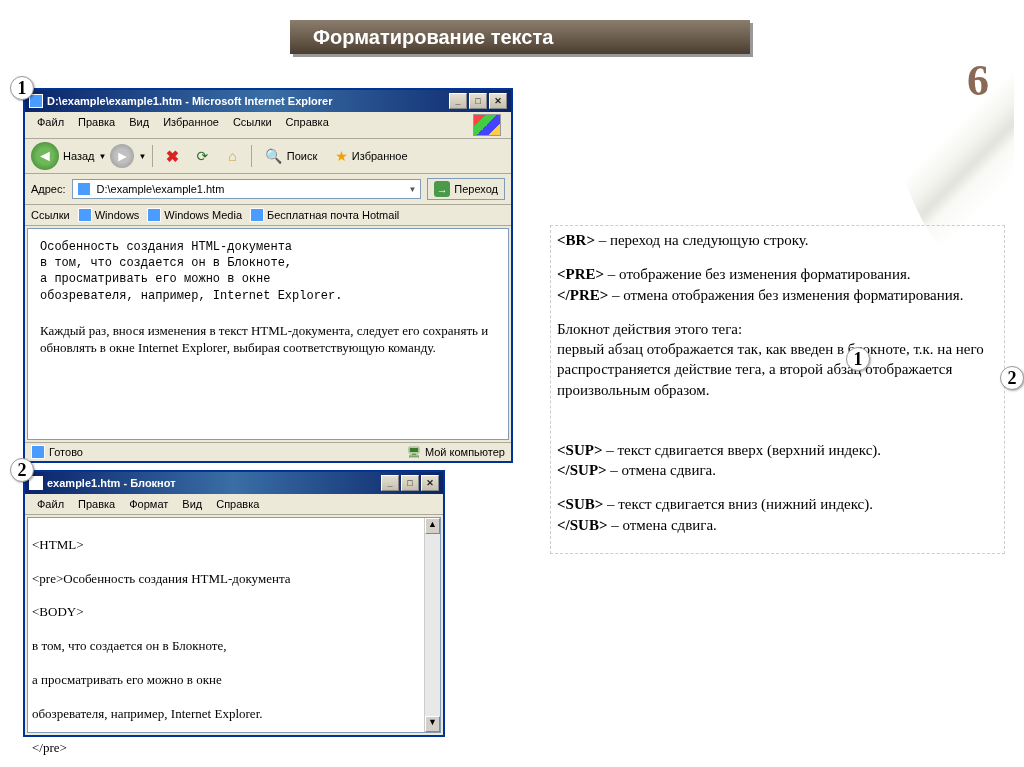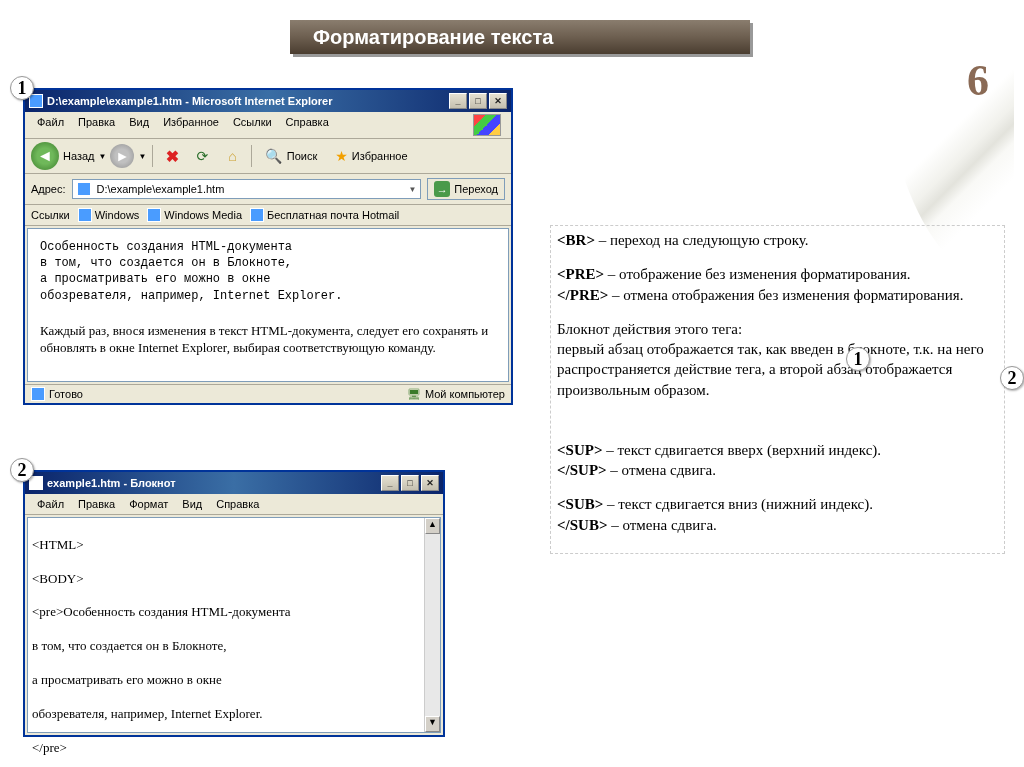--- a/index.html
+++ b/index.html
@@ -198,21 +198,21 @@
     border-bottom: 1px solid #aca899;
   }
   .linksbar .link-item { display: flex; align-items: center; gap: 3px; }
   .link-icon { width:14px; height:14px; background:#4a9cff; border:1px solid #fff; }
   
   .ie-content {
     background: #fff;
     border: 1px solid #7f9db9;
     margin: 2px;
     padding: 10px 12px;
-    height: 154px;
+    height: 212px;
     overflow: auto;
     font-family: "Times New Roman", serif;
     font-size: 13px;
     line-height: 1.35;
   }
   .ie-content pre {
     font-family: "Courier New", monospace;
     font-size: 12px;
     margin: 0 0 18px 0;
     white-space: pre;
@@ -398,22 +398,22 @@
   </div>
   <div class="menubar">
     <span>Файл</span>
     <span>Правка</span>
     <span>Формат</span>
     <span>Вид</span>
     <span>Справка</span>
   </div>
   <div class="notepad-content">
 <div>&lt;HTML&gt;</div>
+<div>&lt;pre&gt;Особенность создания HTML-документа</div>
 <div>&lt;BODY&gt;</div>
-<div>&lt;pre&gt;Особенность создания HTML-документа</div>
 <div>в том, что создается он в Блокноте,</div>
 <div>а просматривать его можно в окне</div>
 <div>обозревателя, например, Internet Explorer.</div>
 <div>&lt;/pre&gt;</div>
 
 
 
 
 
 

